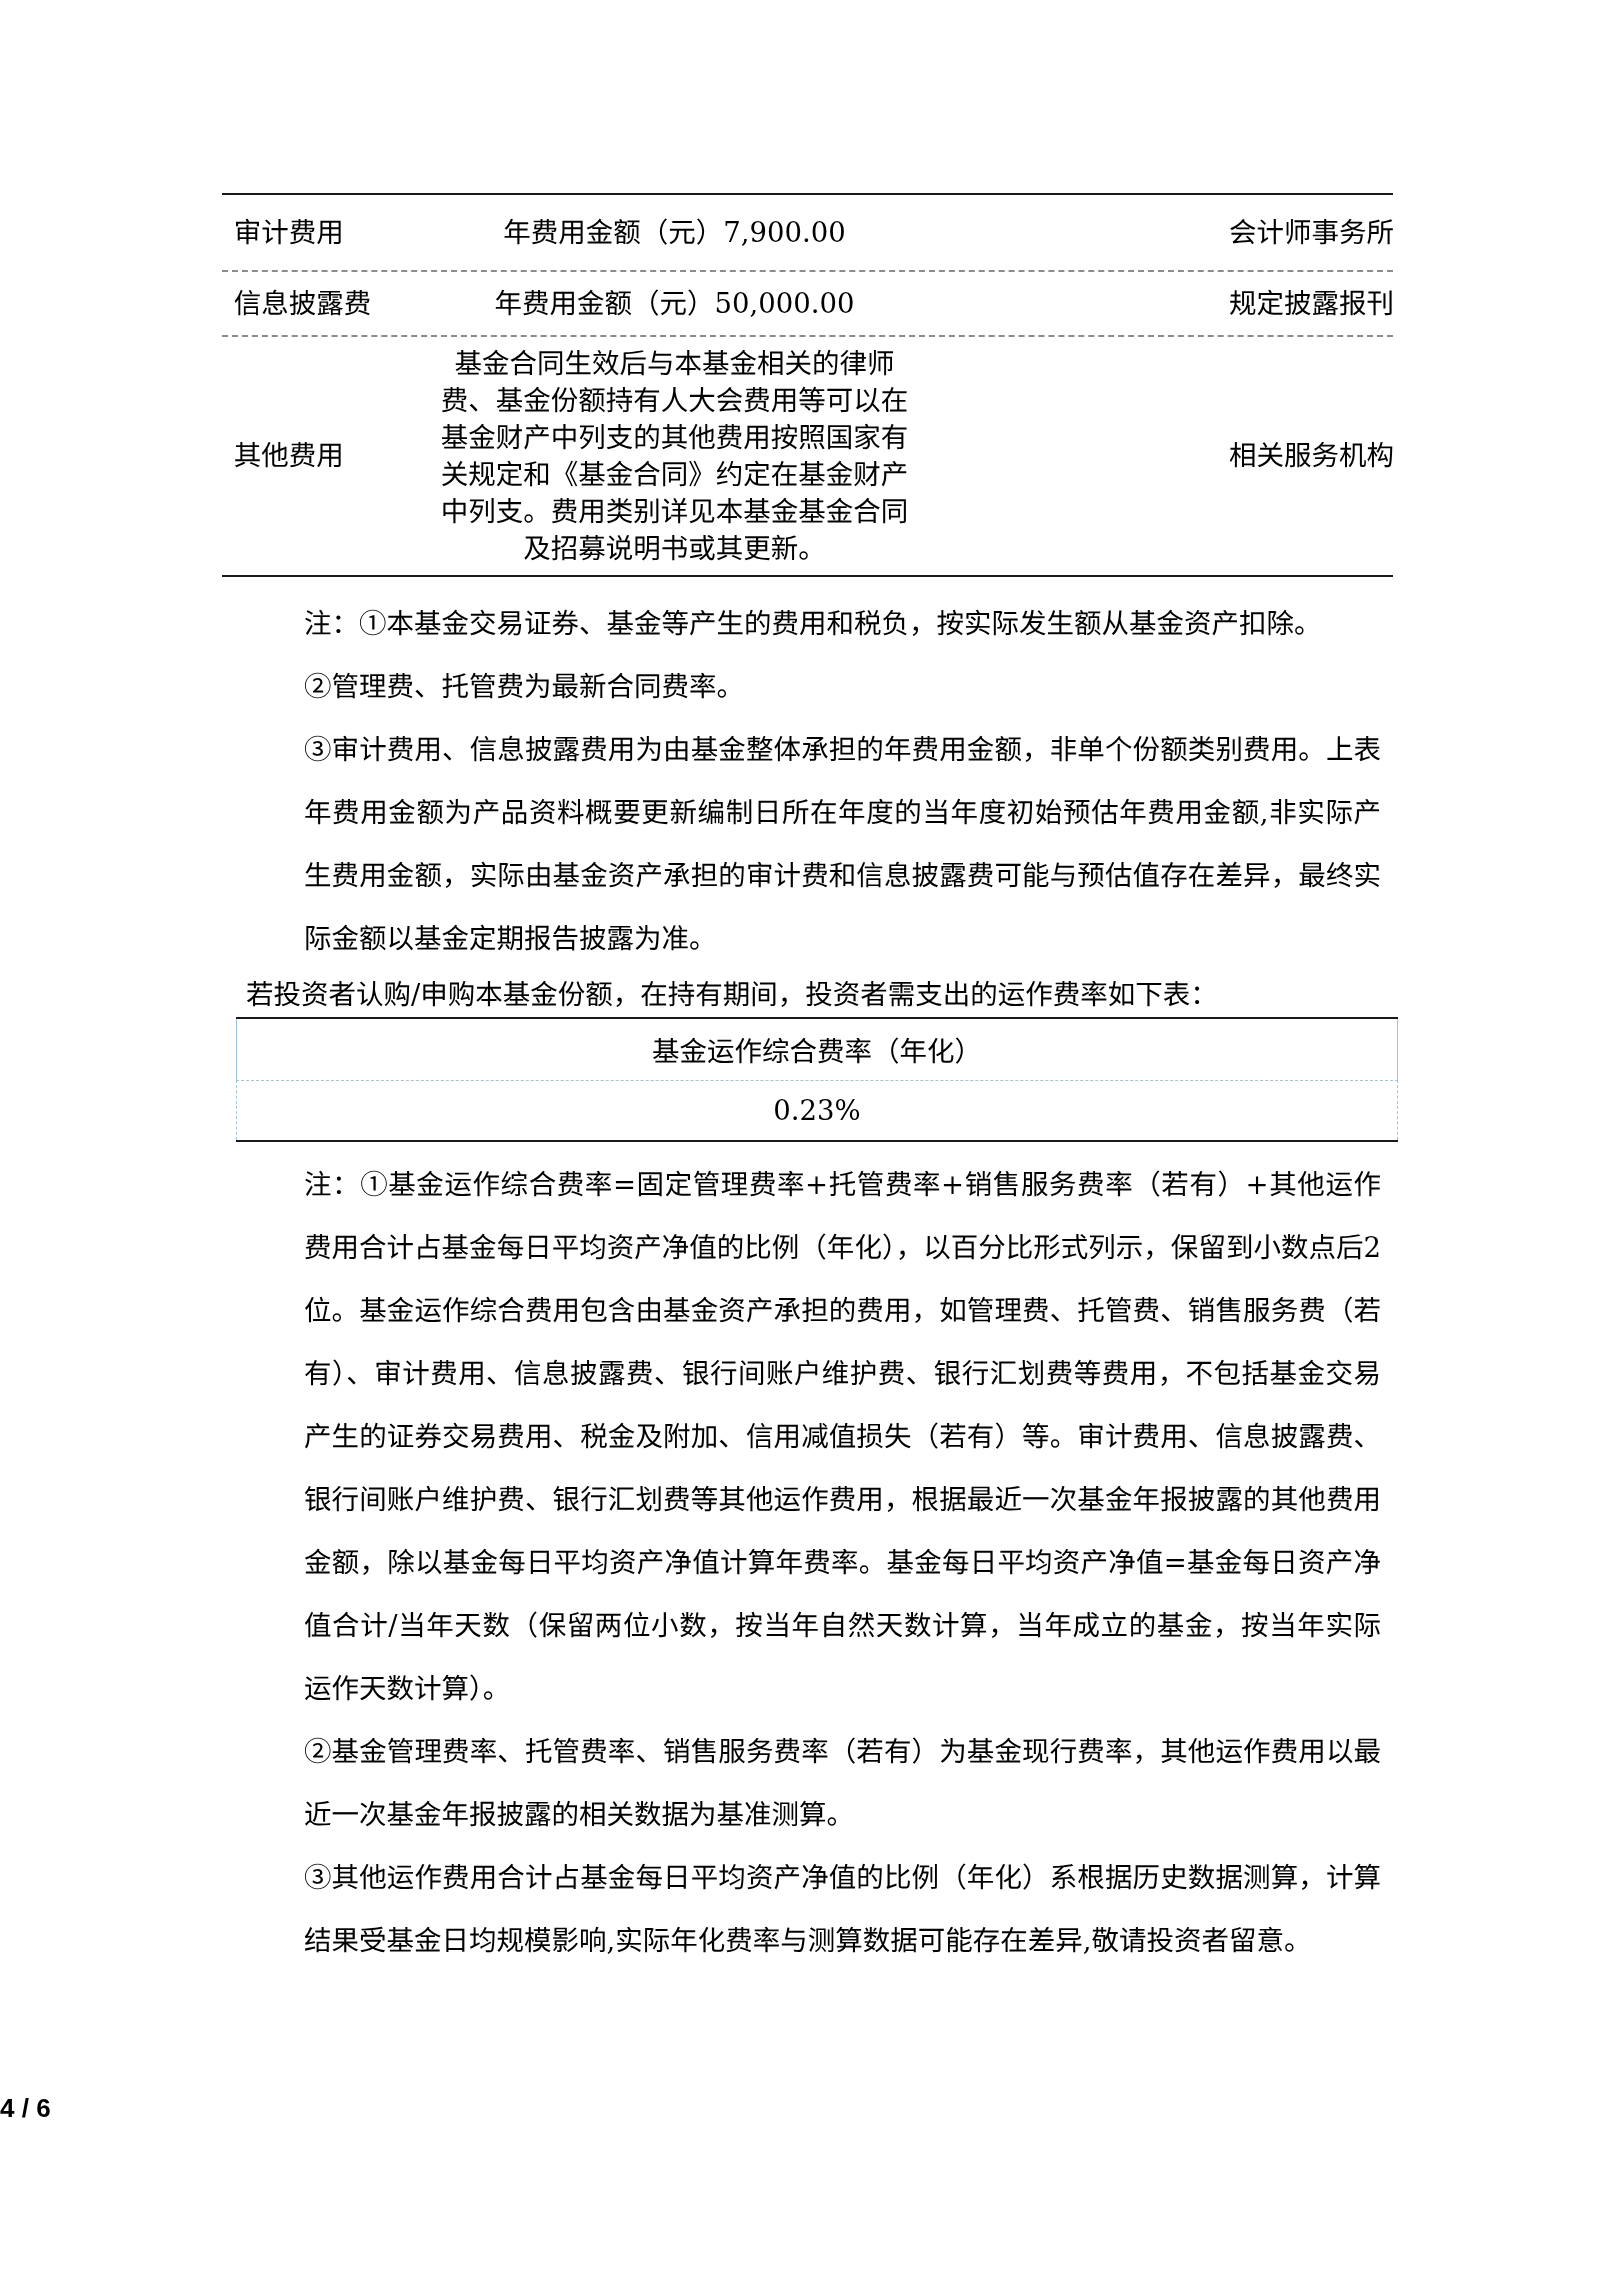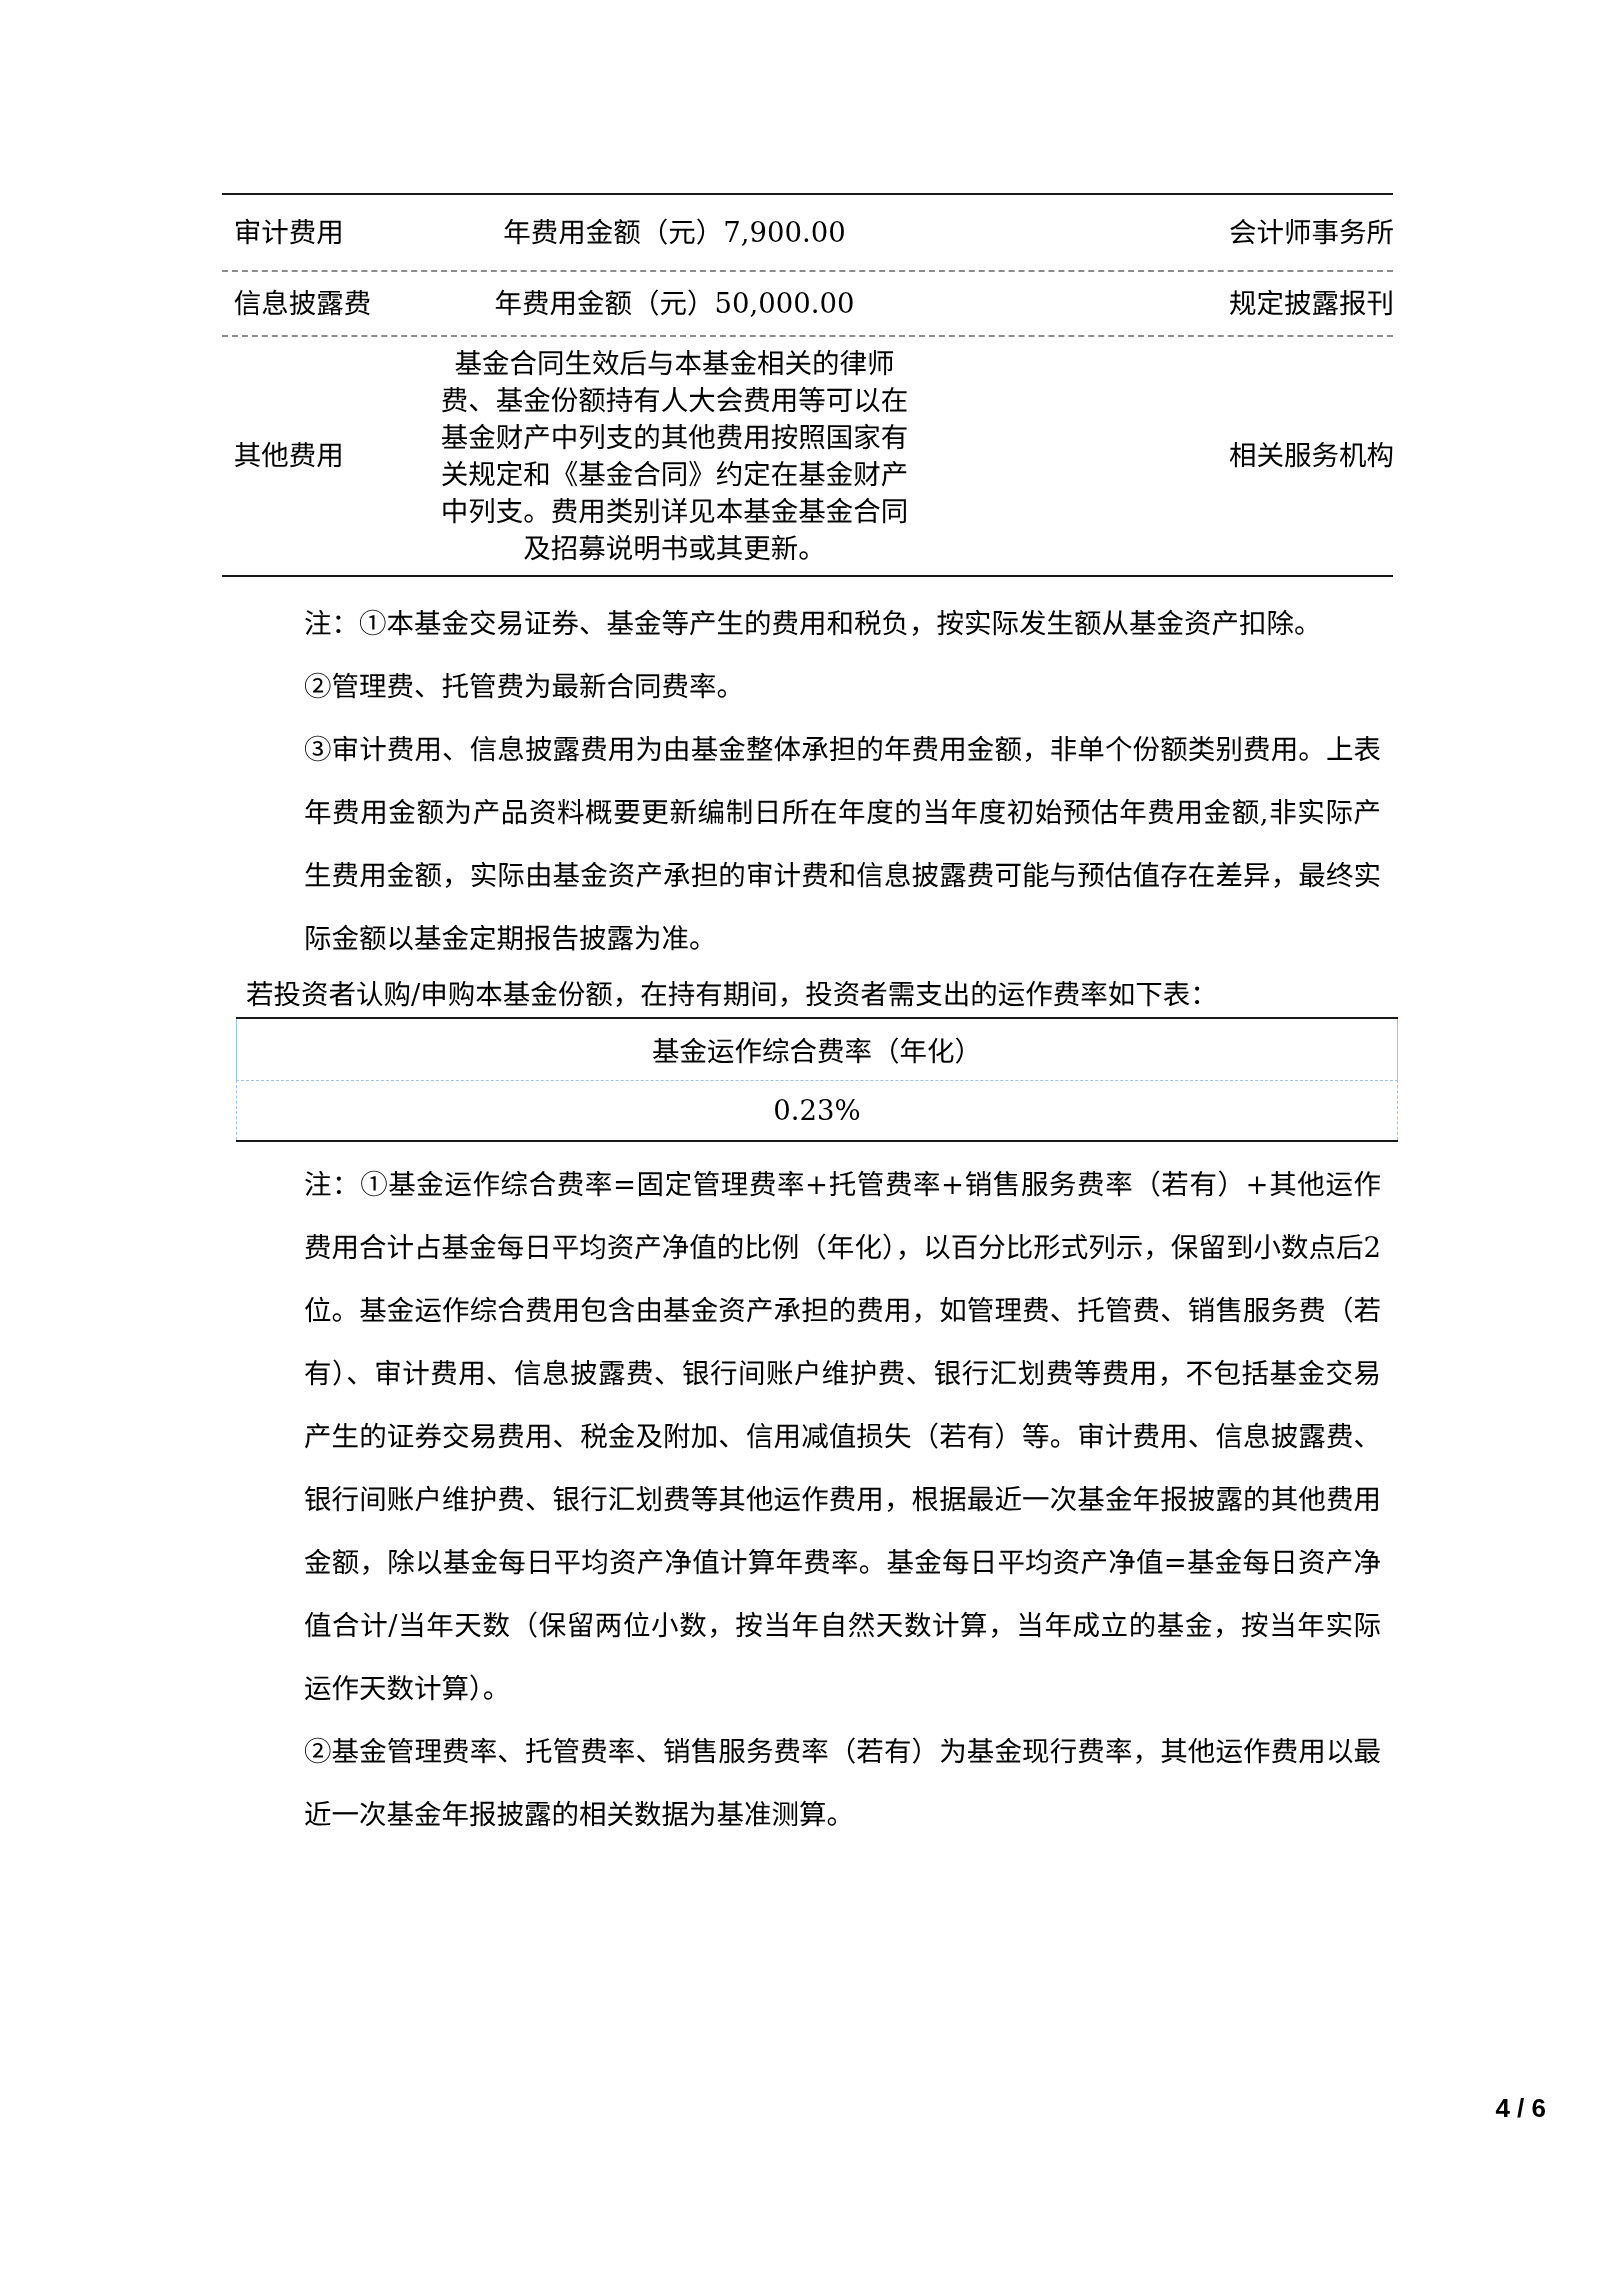--- a/index.html
+++ b/index.html
@@ -94,21 +94,21 @@
     border-left:1.3px dashed var(--accent_blue);
     border-right:1.3px dashed var(--accent_blue);
   }
 
   
   .page-footer{
     position:absolute;
     top:2093px;
     left:0;
     width:1546px;
-    text-align:right;
+    text-align:left;
     font-family:"Liberation Sans","DejaVu Sans",sans-serif;
     font-weight:bold;
     font-size:26px;
   }
 </style>
 </head>
 <body>
 
 <div class="content">
 
@@ -139,18 +139,19 @@
   <p class="sec-intro">若投资者认购/申购本基金份额，在持有期间，投资者需支出的运作费率如下表：</p>
 
   <div class="rate-table">
     <div class="rate-header">基金运作综合费率（年化）</div>
     <div class="rate-value">0.23%</div>
   </div>
 
   <div class="notes notes-2">
     <p>注：①基金运作综合费率=固定管理费率+托管费率+销售服务费率（若有）+其他运作费用合计占基金每日平均资产净值的比例（年化），以百分比形式列示，保留到小数点后2位。基金运作综合费用包含由基金资产承担的费用，如管理费、托管费、销售服务费（若有）、审计费用、信息披露费、银行间账户维护费、银行汇划费等费用，不包括基金交易产生的证券交易费用、税金及附加、信用减值损失（若有）等。审计费用、信息披露费、银行间账户维护费、银行汇划费等其他运作费用，根据最近一次基金年报披露的其他费用金额，除以基金每日平均资产净值计算年费率。基金每日平均资产净值=基金每日资产净值合计/当年天数（保留两位小数，按当年自然天数计算，当年成立的基金，按当年实际运作天数计算）。</p>
     <p>②基金管理费率、托管费率、销售服务费率（若有）为基金现行费率，其他运作费用以最近一次基金年报披露的相关数据为基准测算。</p>
+    <p>③其他运作费用合计占基金每日平均资产净值的比例（年化）系根据历史数据测算，计算结果受基金日均规模影响,实际年化费率与测算数据可能存在差异,敬请投资者留意。</p>
   </div>
 
 </div>
 
 <div class="page-footer">4 / 6</div>
 
 
 </body></html>

